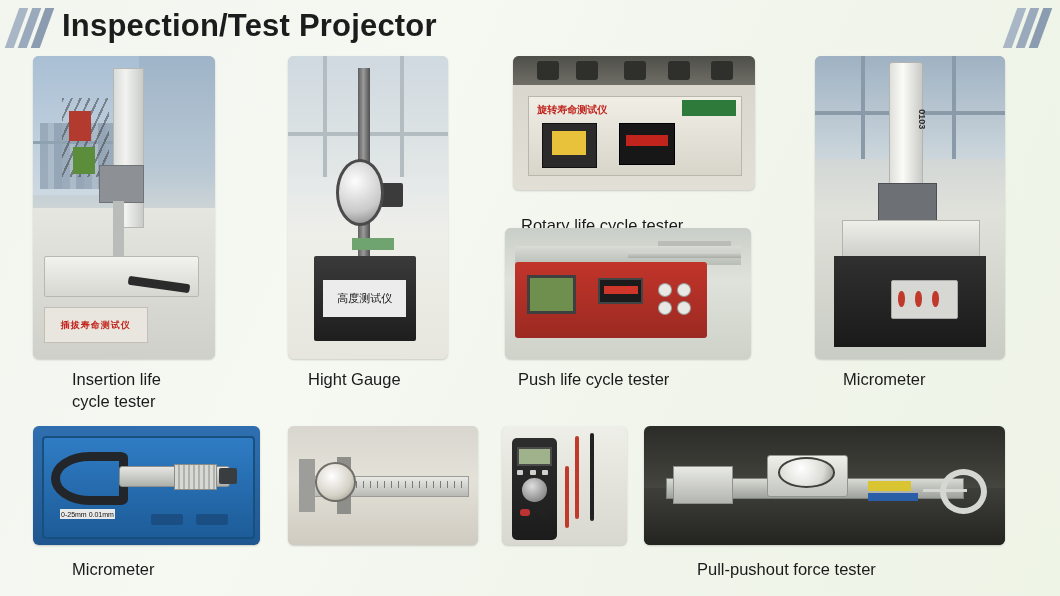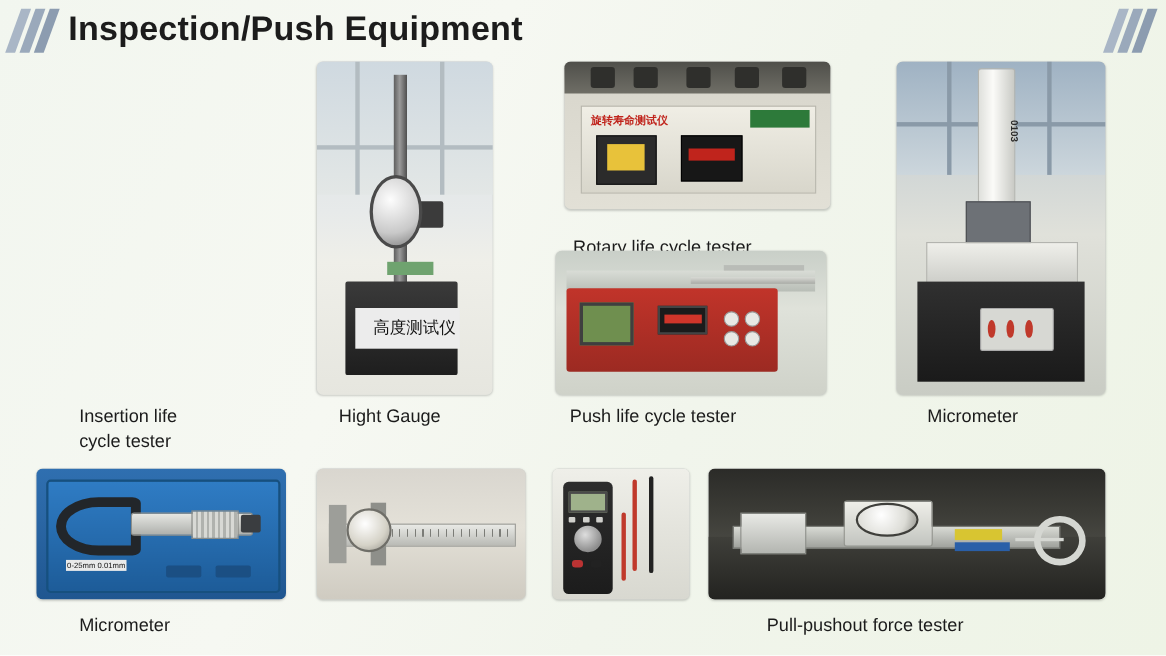--- a/index.html
+++ b/index.html
@@ -119,21 +119,21 @@
     display:flex; align-items:center; justify-content:center; font-weight:bold; letter-spacing:1px;}
 
   
   .p2 { background: linear-gradient(180deg,#d9dee2 0%, #e7eaea 45%, #efefe9 60%, #e6e6df 100%); }
   .p2 .win { position:absolute; left:0; top:0; width:100%; height:40%;
     background:linear-gradient(180deg,#cfd9e0,#e3e7e6); }
   .p2 .winframe { position:absolute; background:#b3bcc1; }
   .p2 .base { position:absolute; left:16%; top:66%; width:64%; height:28%;
     background: linear-gradient(180deg,#3a3a3a,#1e1e1e); border-radius:2px; }
   .p2 .baselabel { position:absolute; left:22%; top:74%; width:52%; height:12%;
-    background:#ececec; color:#111; font-size:15px; display:flex; align-items:center; justify-content:center;padding-left:12px;}
+    background:#ececec; color:#111; font-size:11px; display:flex; align-items:center; justify-content:center;}
   .p2 .rod { position:absolute; left:44%; top:4%; width:7%; height:64%;
     background:linear-gradient(90deg,#5e5e5e,#9a9a9a 45%,#4f4f4f); }
   .p2 .dial { position:absolute; left:30%; top:34%; width:30%; height:22%;
     border-radius:50%; background: radial-gradient(circle at 38% 32%, #fdfdfd, #c9c9c9 62%, #7d7d7d 100%);
     border:3px solid #4a4a4a; box-sizing:border-box;}
   .p2 .arm { position:absolute; left:56%; top:42%; width:16%; height:8%; background:#3b3b3b; border-radius:2px;}
   .p2 .tip { position:absolute; left:40%; top:60%; width:26%; height:4%; background:#6fa36f;}
 
   
   .p3 { background: linear-gradient(180deg,#8e8e86 0%, #d9d7cd 16%, #e2e0d6 100%); }
@@ -260,22 +260,39 @@
     <i></i>
       <i></i>
       <i></i>
   </div>
   <div class="corner-right">
     <i></i>
       <i></i>
       <i></i>
   </div>
 
-  <div class="title">Inspection/Push Equipment</div>
-
+  <div class="title">Inspection/Test Projector</div>
+
+  <div class="photo" style="left:33px; top:56px; width:182px; height:303px;">
+    <div class="ph-inner p1">
+      <div class="window"></div>
+      <div class="city"></div>
+      <div class="winmullion" style="left:0;top:28%;width:58%;height:3px;"></div>
+      <div class="bench"></div>
+      <div class="column"></div>
+      <div class="wires"></div>
+      <div class="redbox"></div>
+      <div class="greenbox"></div>
+      <div class="head"></div>
+      <div class="post"></div>
+      <div class="plate"></div>
+      <div class="cable"></div>
+      <div class="label">插拔寿命测试仪</div>
+    </div>
+  </div>
   <div class="caption" style="left:72px; top:368px; width:180px;">Insertion life
 cycle tester</div>
 
   <div class="photo" style="left:288px; top:56px; width:160px; height:303px;">
     <div class="ph-inner p2">
       <div class="win"></div>
       <div class="winframe" style="left:0;top:25%;width:100%;height:4px;"></div>
       <div class="winframe" style="left:22%;top:0;width:4px;height:40%;"></div>
       <div class="winframe" style="left:70%;top:0;width:4px;height:40%;"></div>
       <div class="rod"></div>

